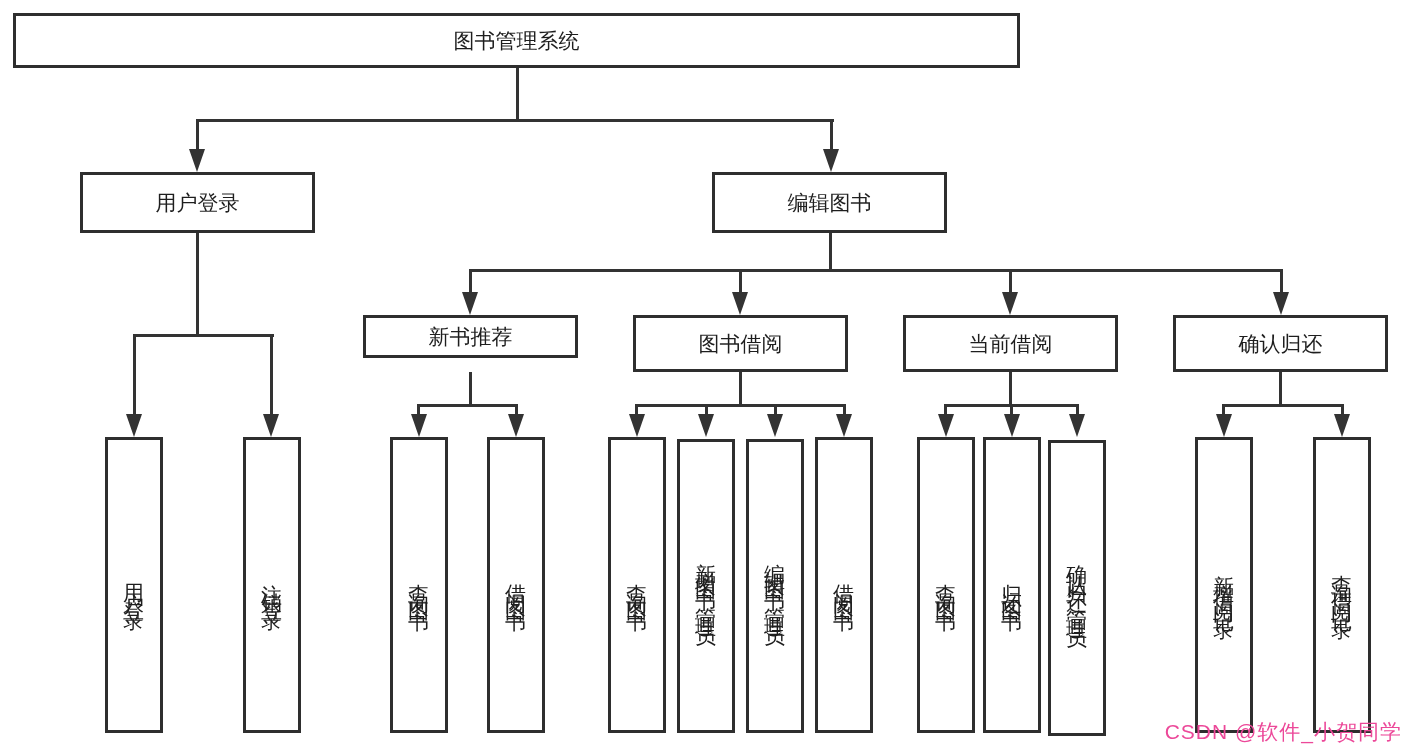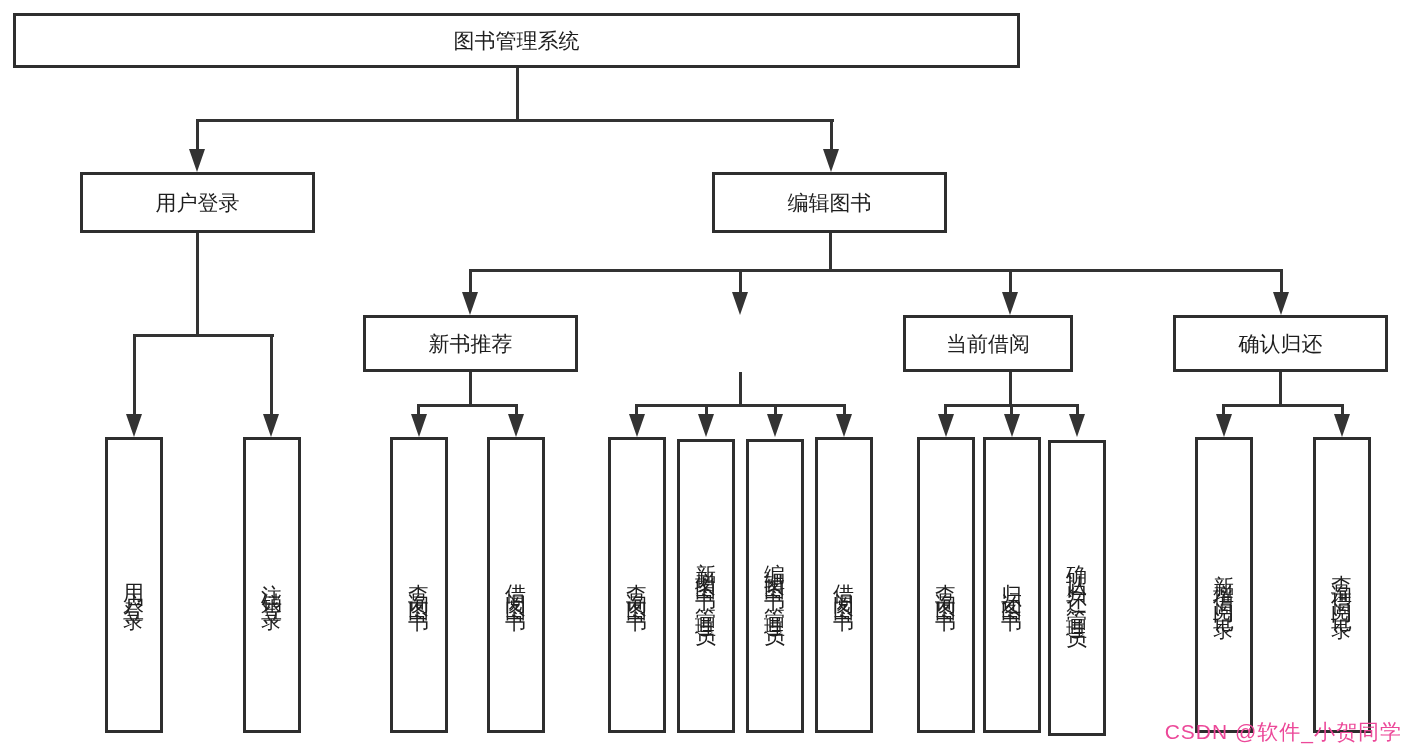--- a/index.html
+++ b/index.html
@@ -83,24 +83,27 @@
   <div class="ln" style="left:469px;top:269px;width:814px;height:3px;"></div>
   <div class="ln" style="left:469px;top:269px;width:3px;height:24px;"></div>
   <div class="arrow" style="left:462px;top:292px;"></div>
   <div class="ln" style="left:739px;top:269px;width:3px;height:24px;"></div>
   <div class="arrow" style="left:732px;top:292px;"></div>
   <div class="ln" style="left:1009px;top:269px;width:3px;height:24px;"></div>
   <div class="arrow" style="left:1002px;top:292px;"></div>
   <div class="ln" style="left:1280px;top:269px;width:3px;height:24px;"></div>
   <div class="arrow" style="left:1273px;top:292px;"></div>
 
-  <div class="box" style="left:363px;top:315px;width:215px;height:57px;">
+  <div class="box" style="left:363px;top:315px;width:215px;height:43px;">
     <span>新书推荐</span>
   </div>
-  <div class="box" style="left:903px;top:315px;width:170px;height:57px;">
+  <div class="box" style="left:633px;top:315px;width:215px;height:57px;">
+    <span>图书借阅</span>
+  </div>
+  <div class="box" style="left:903px;top:315px;width:215px;height:57px;">
     <span>当前借阅</span>
   </div>
   <div class="box" style="left:1173px;top:315px;width:215px;height:57px;">
     <span>确认归还</span>
   </div>
 
   <div class="ln" style="left:469px;top:372px;width:3px;height:34px;"></div>
   <div class="ln" style="left:417px;top:404px;width:101px;height:3px;"></div>
   <div class="ln" style="left:417px;top:404px;width:3px;height:12px;"></div>
   <div class="arrow" style="left:411px;top:414px;"></div>

